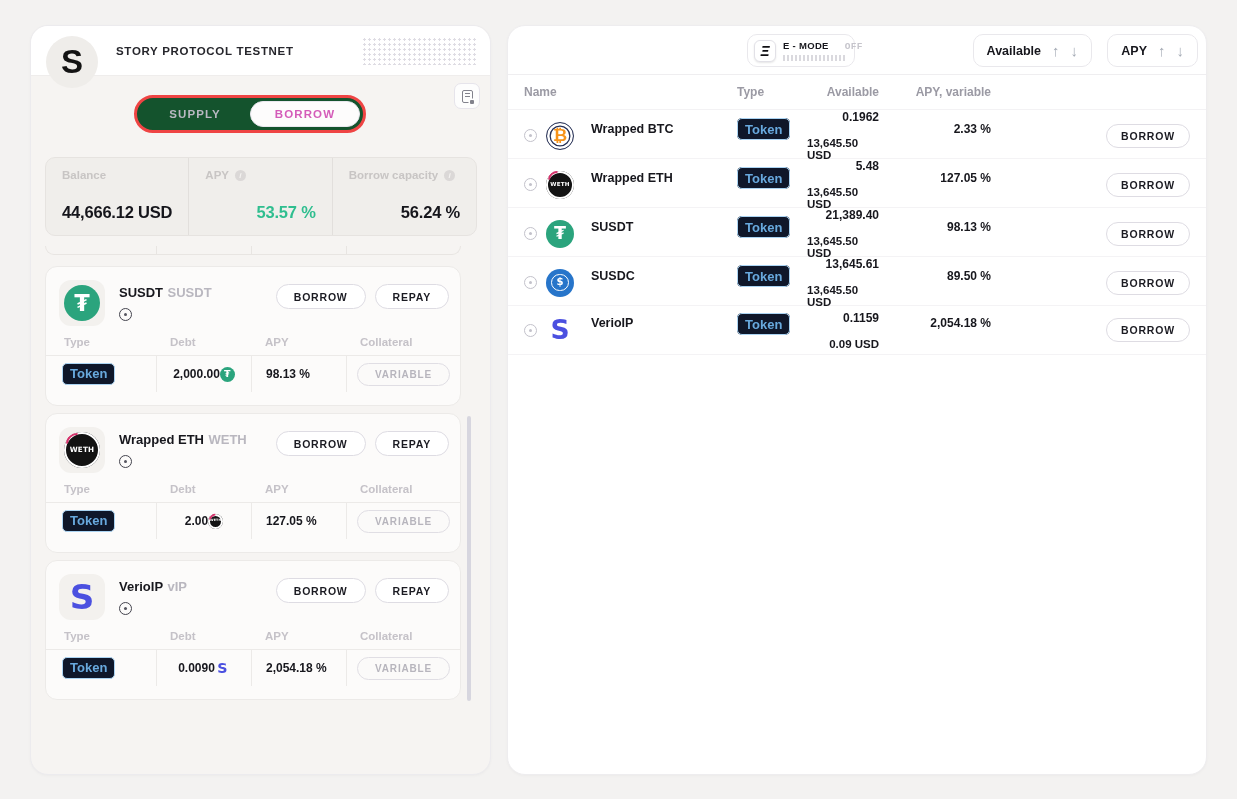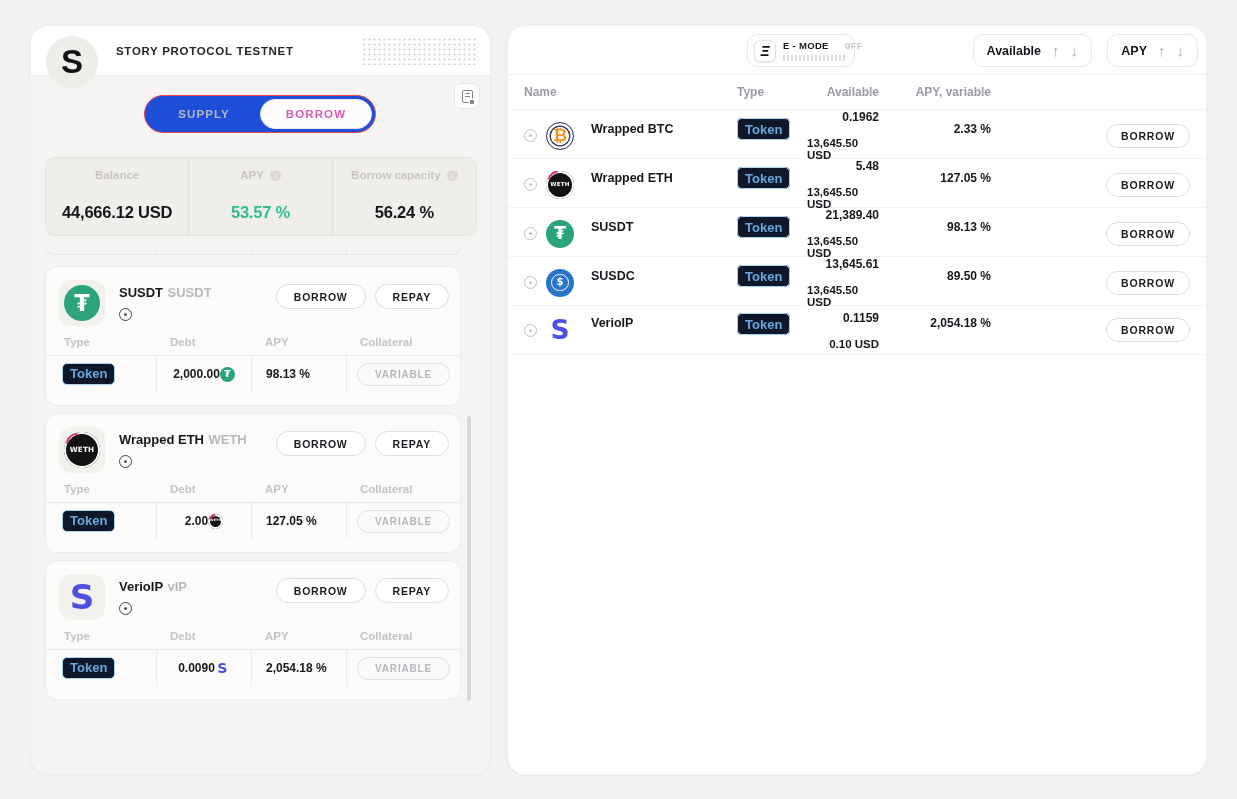--- a/index.html
+++ b/index.html
@@ -13,38 +13,38 @@
   .left-header { position:relative; height:50px; background:#ffffff; border-bottom:1px solid #efedec; }
   .logo-circle { position:absolute; left:15px; top:10px; width:52px; height:52px; border-radius:50%;
     background:#efedea; display:flex; align-items:center; justify-content:center;
     font-weight:900; font-size:33px; color:#131313; z-index:2; }
   .network-title { position:absolute; left:85px; top:0; height:50px; display:flex; align-items:center;
     font-size:11.5px; font-weight:700; letter-spacing:.7px; color:#26262c; }
   .dots { position:absolute; right:12px; top:11px; width:116px; height:28px;
     background-image:radial-gradient(#dedce3 1px, transparent 1.15px); background-size:5px 5px; }
 
   .tabs-row { position:relative; height:66px; }
-  .tabs { position:absolute; left:113px; top:19px; width:232px; height:38px;
-    border:1px solid #ef4444; border-radius:19px; background:#1d4ed8; display:flex; padding:3px; }
+  .tabs { position:absolute; left:103px; top:19px; width:232px; height:38px;
+    border:3px solid #ef4444; border-radius:19px; background:#14532d; display:flex; padding:3px; }
   .tab { flex:1; display:flex; align-items:center; justify-content:center; font-size:11.5px;
     font-weight:700; letter-spacing:1.1px; color:#b9b8c2; border-radius:16px; cursor:pointer;
     border:1px solid transparent; background:transparent; font-family:inherit; }
   .tab.active { background:#fdfcfc; border:1px solid #eae8ef; color:#d45cb9; }
   .notes-btn { position:absolute; right:10px; top:7px; width:26px; height:26px; border-radius:7px;
     border:1px solid #e6e4eb; background:#fdfdfd; display:flex; align-items:center; justify-content:center; cursor:pointer; }
   .doc-icon { position:relative; width:11px; height:13px; border:1.3px solid #82828c; border-radius:2px; }
   .doc-icon::before { content:''; position:absolute; left:2px; top:2.5px; width:5px; height:1.2px;
     background:#82828c; box-shadow:0 3px 0 #82828c; }
   .doc-icon::after { content:''; position:absolute; right:-2.2px; bottom:-2.2px; width:4px; height:4px;
     background:#82828c; border-radius:1px; box-shadow:0 0 0 1.5px #fdfdfd; }
 
   .summary { margin:15px 13px 0 14px; height:79px; background:#f0eeeb; border:1px solid #e6e3e0;
     border-radius:10px; display:grid; grid-template-columns:1fr 1fr 1fr; }
   .sum-cell { padding:11px 16px 13px; display:flex; flex-direction:column; justify-content:space-between;
-    border-right:1px solid #e2dfdc;align-items:center; }
+    border-right:1px solid #e2dfdc; }
   .sum-cell:last-child { border-right:none; }
   .sum-label { font-size:11.5px; font-weight:700; color:#c8c5c4; display:flex; gap:6px; align-items:center; }
   .info-dot { width:11px; height:11px; border-radius:50%; background:#dbd8d7; color:#f4f2f0;
     font-size:8px; font-weight:700; display:inline-flex; align-items:center; justify-content:center; font-style:italic; }
   .sum-value { font-size:16.5px; font-weight:700; color:#15151b; text-align:right; letter-spacing:-.2px; }
   .sum-value.green { color:#2fbe8f; }
 
   .positions { position:relative; margin-top:10px; padding:0 14px; }
   .partial-card { height:9px; margin-right:15px; border:1px solid #e8e5e2; border-top:none;
     border-radius:0 0 10px 10px; position:relative; margin-bottom:11px; }
@@ -455,21 +455,21 @@
             <span class="coin coin-verio" style="height: 28px; width: 28px; background: transparent; color: rgb(75, 80, 224);">
               <span class="coin-glyph" style="font-size: 26.6px;">S</span>
             </span>
           </span>
     <span class="m-name">VerioIP</span>
     <span class="m-type">
       <span class="token-badge">Token</span>
     </span>
     <span class="m-avail">
       <span class="m-avail-main">0.1159</span>
-      <span class="m-avail-usd">0.10 USD</span>
+      <span class="m-avail-usd">0.09 USD</span>
     </span>
     <span class="m-apy">2,054.18 %</span>
     <span class="m-spacer"></span>
     <button class="pill-btn m-action">BORROW</button>
   </div>
       </div>
   </section>
 </div>
 
 </body></html>

